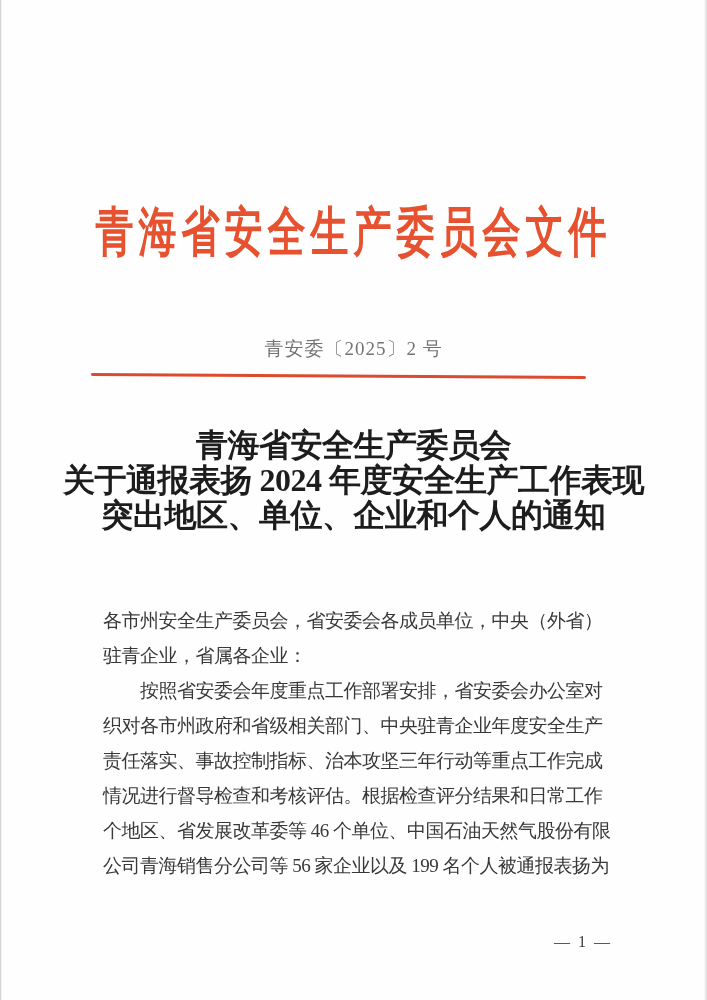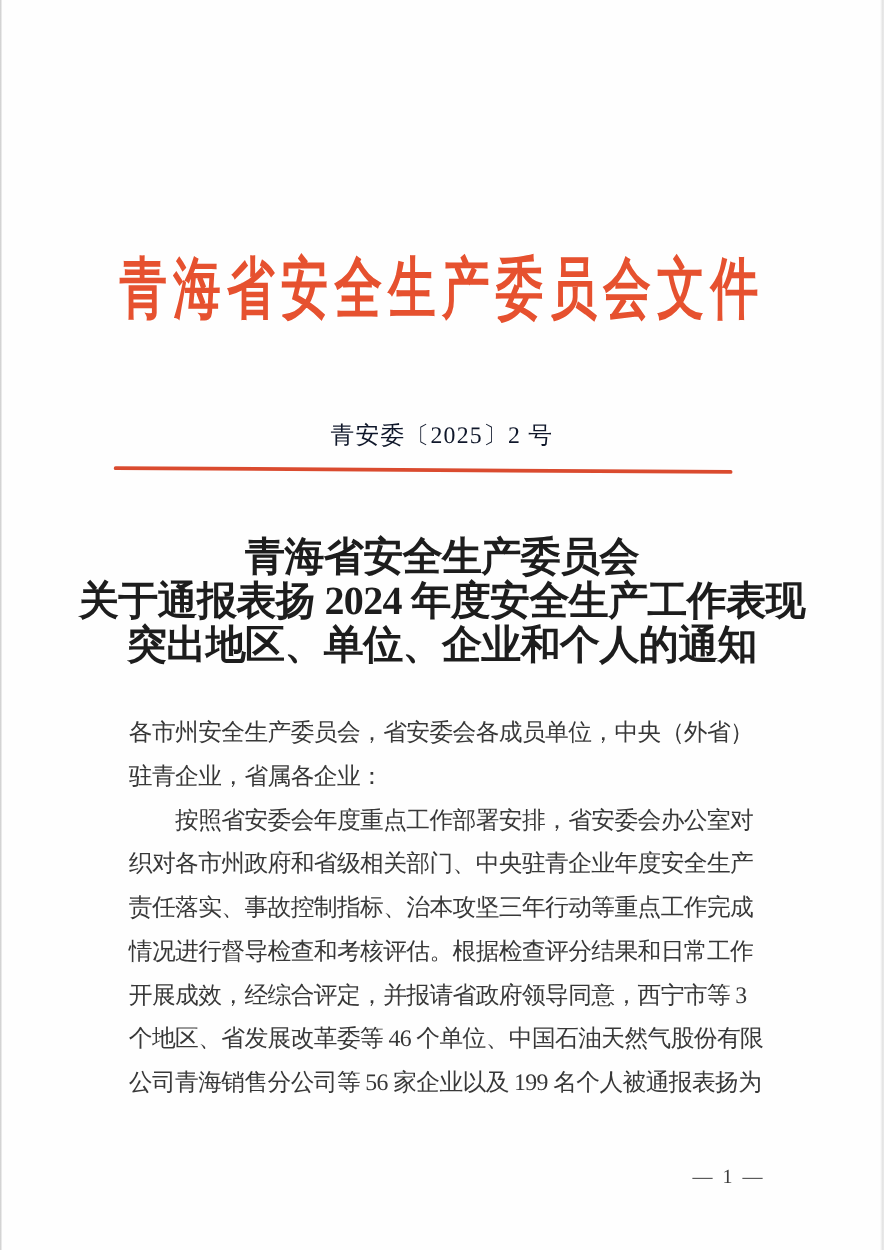--- a/index.html
+++ b/index.html
@@ -20,36 +20,36 @@
   .edge-right{position:absolute;right:0;top:0;bottom:0;width:3px;
     background:linear-gradient(to left,#d8d8d8,rgba(255,255,255,0));}
   .red-header{
     position:absolute;top:203px;left:0;width:707px;height:58px;
     line-height:58px;text-align:center;
     color:var(--red);font-size:38px;font-weight:700;letter-spacing:5px;
     transform:scaleY(1.40);transform-origin:50% 50%;white-space:nowrap;
   }
   .doc-number{
     position:absolute;top:334px;left:0;width:707px;height:30px;line-height:30px;
-    text-align:center;color:#0f172a;font-size:19px;letter-spacing:1px;
+    text-align:center;color:#737373;font-size:19px;letter-spacing:1px;
   }
   .red-rule{
     position:absolute;top:373px;left:91px;width:495px;height:3px;
     background:var(--rule);border-radius:2px;
     transform:rotate(0.35deg);transform-origin:left center;
   }
   .title-block{
     position:absolute;top:428px;left:0;width:707px;text-align:center;
   }
   .title-line{
     line-height:35px;font-size:32px;font-weight:700;color:var(--title-ink);
     letter-spacing:-0.5px;white-space:nowrap;
   }
   .body-block{
-    position:absolute;top:569px;left:103px;width:520px;
+    position:absolute;top:603px;left:103px;width:520px;
   }
   .body-line{
     line-height:35px;font-size:19px;color:var(--body-ink);
     letter-spacing:-0.5px;white-space:nowrap;
   }
   .page-number{
     position:absolute;top:930px;left:0;width:612px;height:24px;line-height:24px;
     text-align:right;color:#3c3c3c;font-size:16px;letter-spacing:2px;white-space:nowrap;
   }
 </style>
@@ -74,19 +74,18 @@
     </div>
 
   <div class="body-block">
 
   <div class="body-line">各市州安全生产委员会，省安委会各成员单位，中央（外省）</div>
       <div class="body-line">驻青企业，省属各企业：</div>
       <div class="body-line">　　按照省安委会年度重点工作部署安排，省安委会办公室对</div>
       <div class="body-line">织对各市州政府和省级相关部门、中央驻青企业年度安全生产</div>
       <div class="body-line">责任落实、事故控制指标、治本攻坚三年行动等重点工作完成</div>
       <div class="body-line">情况进行督导检查和考核评估。根据检查评分结果和日常工作</div>
-      <div class="body-line">开展成效，经综合评定，并报请省政府领导同意，西宁市等 3</div>
       <div class="body-line">个地区、省发展改革委等 46 个单位、中国石油天然气股份有限</div>
       <div class="body-line">公司青海销售分公司等 56 家企业以及 199 名个人被通报表扬为</div>
     </div>
 
   <div class="page-number">— 1 —</div>
 </div>
 
 </body></html>

